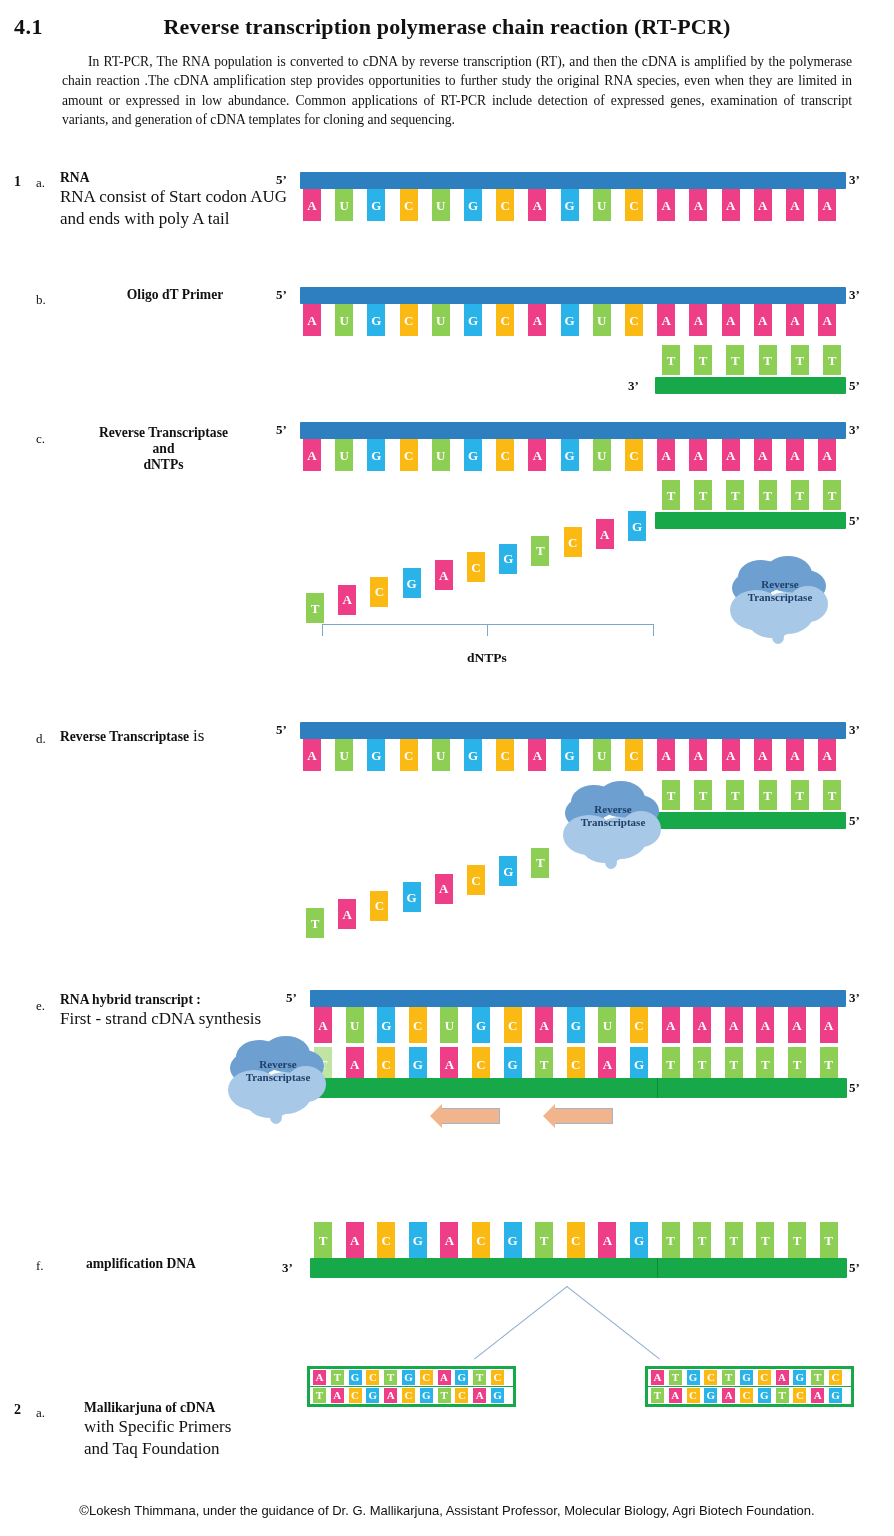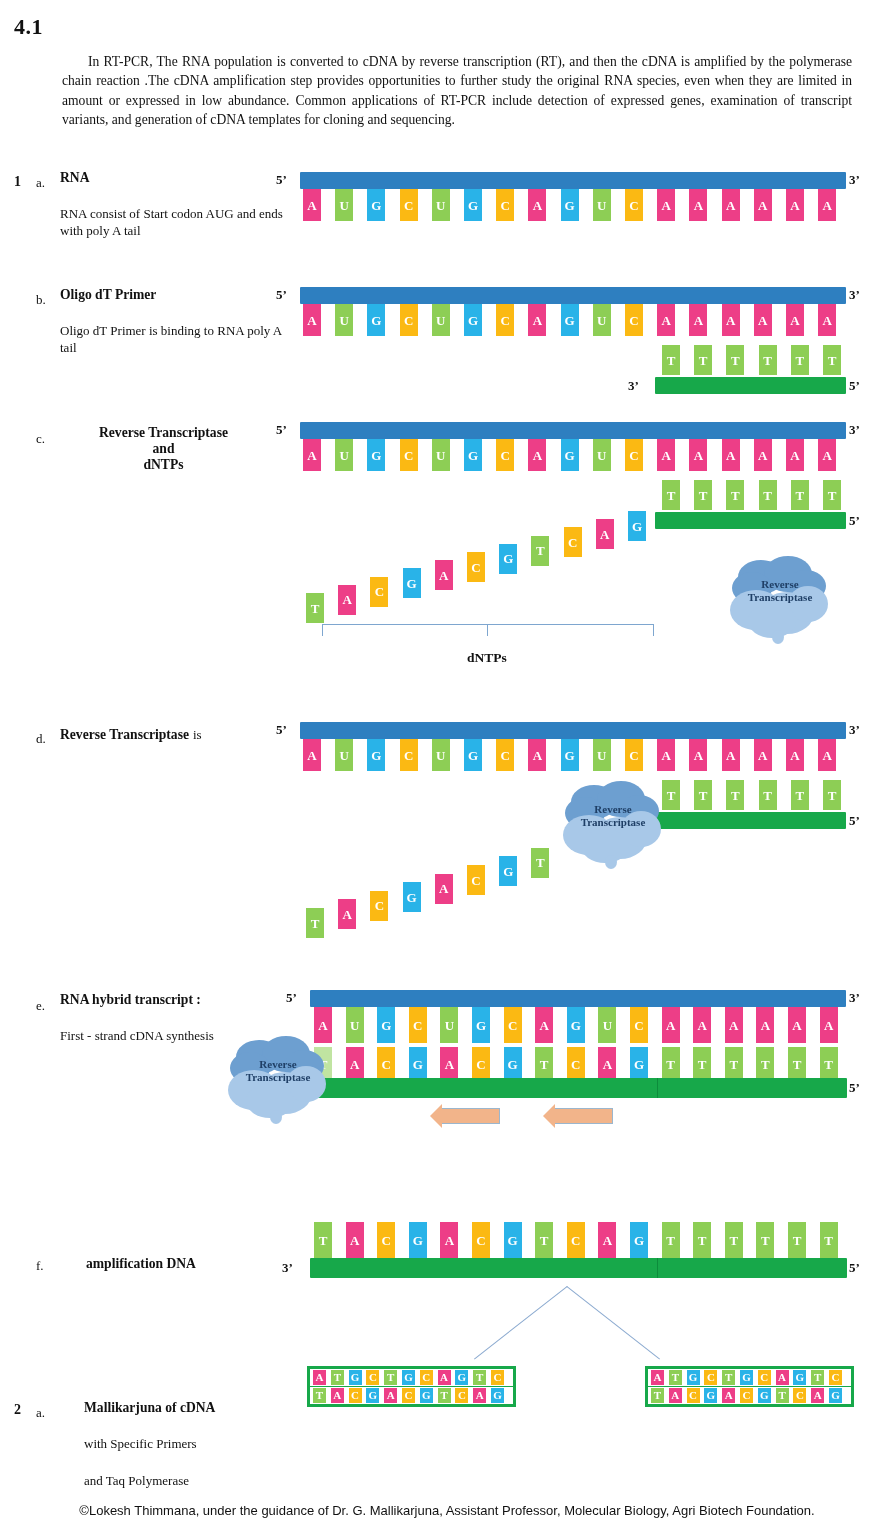--- a/index.html
+++ b/index.html
@@ -15,21 +15,21 @@
   #title-text{left:0;top:6px;width:894px;text-align:center;font-size:22px;
               font-weight:bold;letter-spacing:.2px;}
   #intro{top:52px;left:62px;width:790px;font-size:13.6px;line-height:1.43;
          text-align:justify;text-justify:inter-word;}
   #intro .ind{display:inline-block;width:26px;}
 
   
   .step-no{font-size:14px;font-weight:bold;}
   .step-letter{font-size:13px;}
   .lbl-title{font-size:13.6px;font-weight:bold;}
-  .lbl-body{font-size:13px;line-height:1.28;margin-top:20px;}
+  .lbl-body{font-size:17px;line-height:1.28;}
   .lbl-blk{width:230px;font-family:Liberation Serif, serif;}
 
   
   .backbone{height:17px;border-radius:1px;}
   .bb-rna{background:#2e7fc0;}
   .bb-dna{background:#17a84a;}
   .end-lab{font-size:13px;font-weight:bold;font-family:"Liberation Serif",serif;}
 
   .base{position:absolute;width:18px;color:#fff;font-size:13px;font-weight:bold;
         text-align:center;font-family:"Liberation Serif",serif;
@@ -69,20 +69,21 @@
   .connector{position:absolute;background:#8aa9cf;transform-origin:0 0;height:1px;}
 
   #footer{bottom:18px;left:0;width:894px;text-align:center;
           font-size:13px;font-family:"Liberation Sans",sans-serif;}
 </style>
 </head>
 <body>
 
 <div class="abs" id="title-row">
   <div class="abs" id="title-num">4.1</div>
+  <div class="abs" id="title-text">Reverse transcription polymerase chain reaction (RT-PCR)</div>
 </div>
 
 <div class="abs" id="intro"><span class="ind"></span><span>In RT-PCR,  The RNA population is converted to cDNA by reverse transcription (RT), and then the cDNA is amplified by the polymerase chain reaction .The cDNA amplification step provides opportunities to further study the original RNA species, even when they are limited in amount or expressed in low abundance. Common applications of RT-PCR include detection of  expressed genes, examination of transcript variants, and generation of cDNA templates for cloning and sequencing.</span></div>
 
 <div class="abs" style="left:14px;top:172px;">
   <span class="step-no">1</span>
 </div>
 <div class="abs" style="left:36px;top:173px;">
   <span class="step-letter">a.</span>
 </div>
@@ -110,23 +111,22 @@
     <div class="base b-A" style="left: 389.4px; top: 0px; height: 32px;">A</div>
     <div class="base b-A" style="left: 421.6px; top: 0px; height: 32px;">A</div>
     <div class="base b-A" style="left: 453.8px; top: 0px; height: 32px;">A</div>
     <div class="base b-A" style="left: 486px; top: 0px; height: 32px;">A</div>
     <div class="base b-A" style="left: 518.2px; top: 0px; height: 32px;">A</div>
   </div>
 
 <div class="abs" style="left:36px;top:290px;">
   <span class="step-letter">b.</span>
 </div>
-<div class="abs lbl-blk" style="left:60px;top:287px;">
+<div class="abs lbl-blk" style="left:60px;top:287px;text-align:center;">
   <div class="lbl-title">Oligo dT Primer</div>
-  <div class="lbl-body">Oligo  dT Primer is binding to RNA poly A tail</div>
 </div>
 
 <div class="abs end-lab" style="left:276px;top:287px;">5’</div>
 <div class="abs end-lab" style="left:849px;top:287px;">3’</div>
 <div class="abs backbone bb-rna" style="left:300px;top:287px;width:546px;"></div>
 <div class="abs" id="pb-bases" style="left:300px;top:304px;width:546px;height:34px;">
     <div class="base b-A" style="left: 3px; top: 0px; height: 32px;">A</div>
     <div class="base b-U" style="left: 35.2px; top: 0px; height: 32px;">U</div>
     <div class="base b-G" style="left: 67.4px; top: 0px; height: 32px;">G</div>
     <div class="base b-C" style="left: 99.6px; top: 0px; height: 32px;">C</div>
@@ -407,21 +407,21 @@
 <div class="abs connector" style="left:567px;top:1286px;width:118px;transform:rotate(38deg);"></div>
 <div class="abs connector" style="left:567px;top:1286px;width:118px;transform:rotate(-38deg) scaleX(-1);"></div>
 
 <div class="abs step-no" style="left:14px;top:1402px;">2</div>
 <div class="abs" style="left:36px;top:1403px;">
   <span class="step-letter">a.</span>
 </div>
 <div class="abs" style="left:84px;top:1400px;width:220px;">
   <div class="lbl-title">Mallikarjuna of cDNA</div>
   <div class="lbl-body">with Specific Primers</div>
-  <div class="lbl-body">and Taq Polymerase</div>
+  <div class="lbl-body">and Taq Foundation</div>
 </div>
 
 <div class="duplex" id="dup-left" style="left:307px;top:1366px;width:203px;">
   <div class="row">
       <div class="dbase b-A" style="left: 3px;">A</div>
       <div class="dbase b-T" style="left: 20.8px;">T</div>
       <div class="dbase b-G" style="left: 38.6px;">G</div>
       <div class="dbase b-C" style="left: 56.4px;">C</div>
       <div class="dbase b-T" style="left: 74.2px;">T</div>
       <div class="dbase b-G" style="left: 92px;">G</div>

